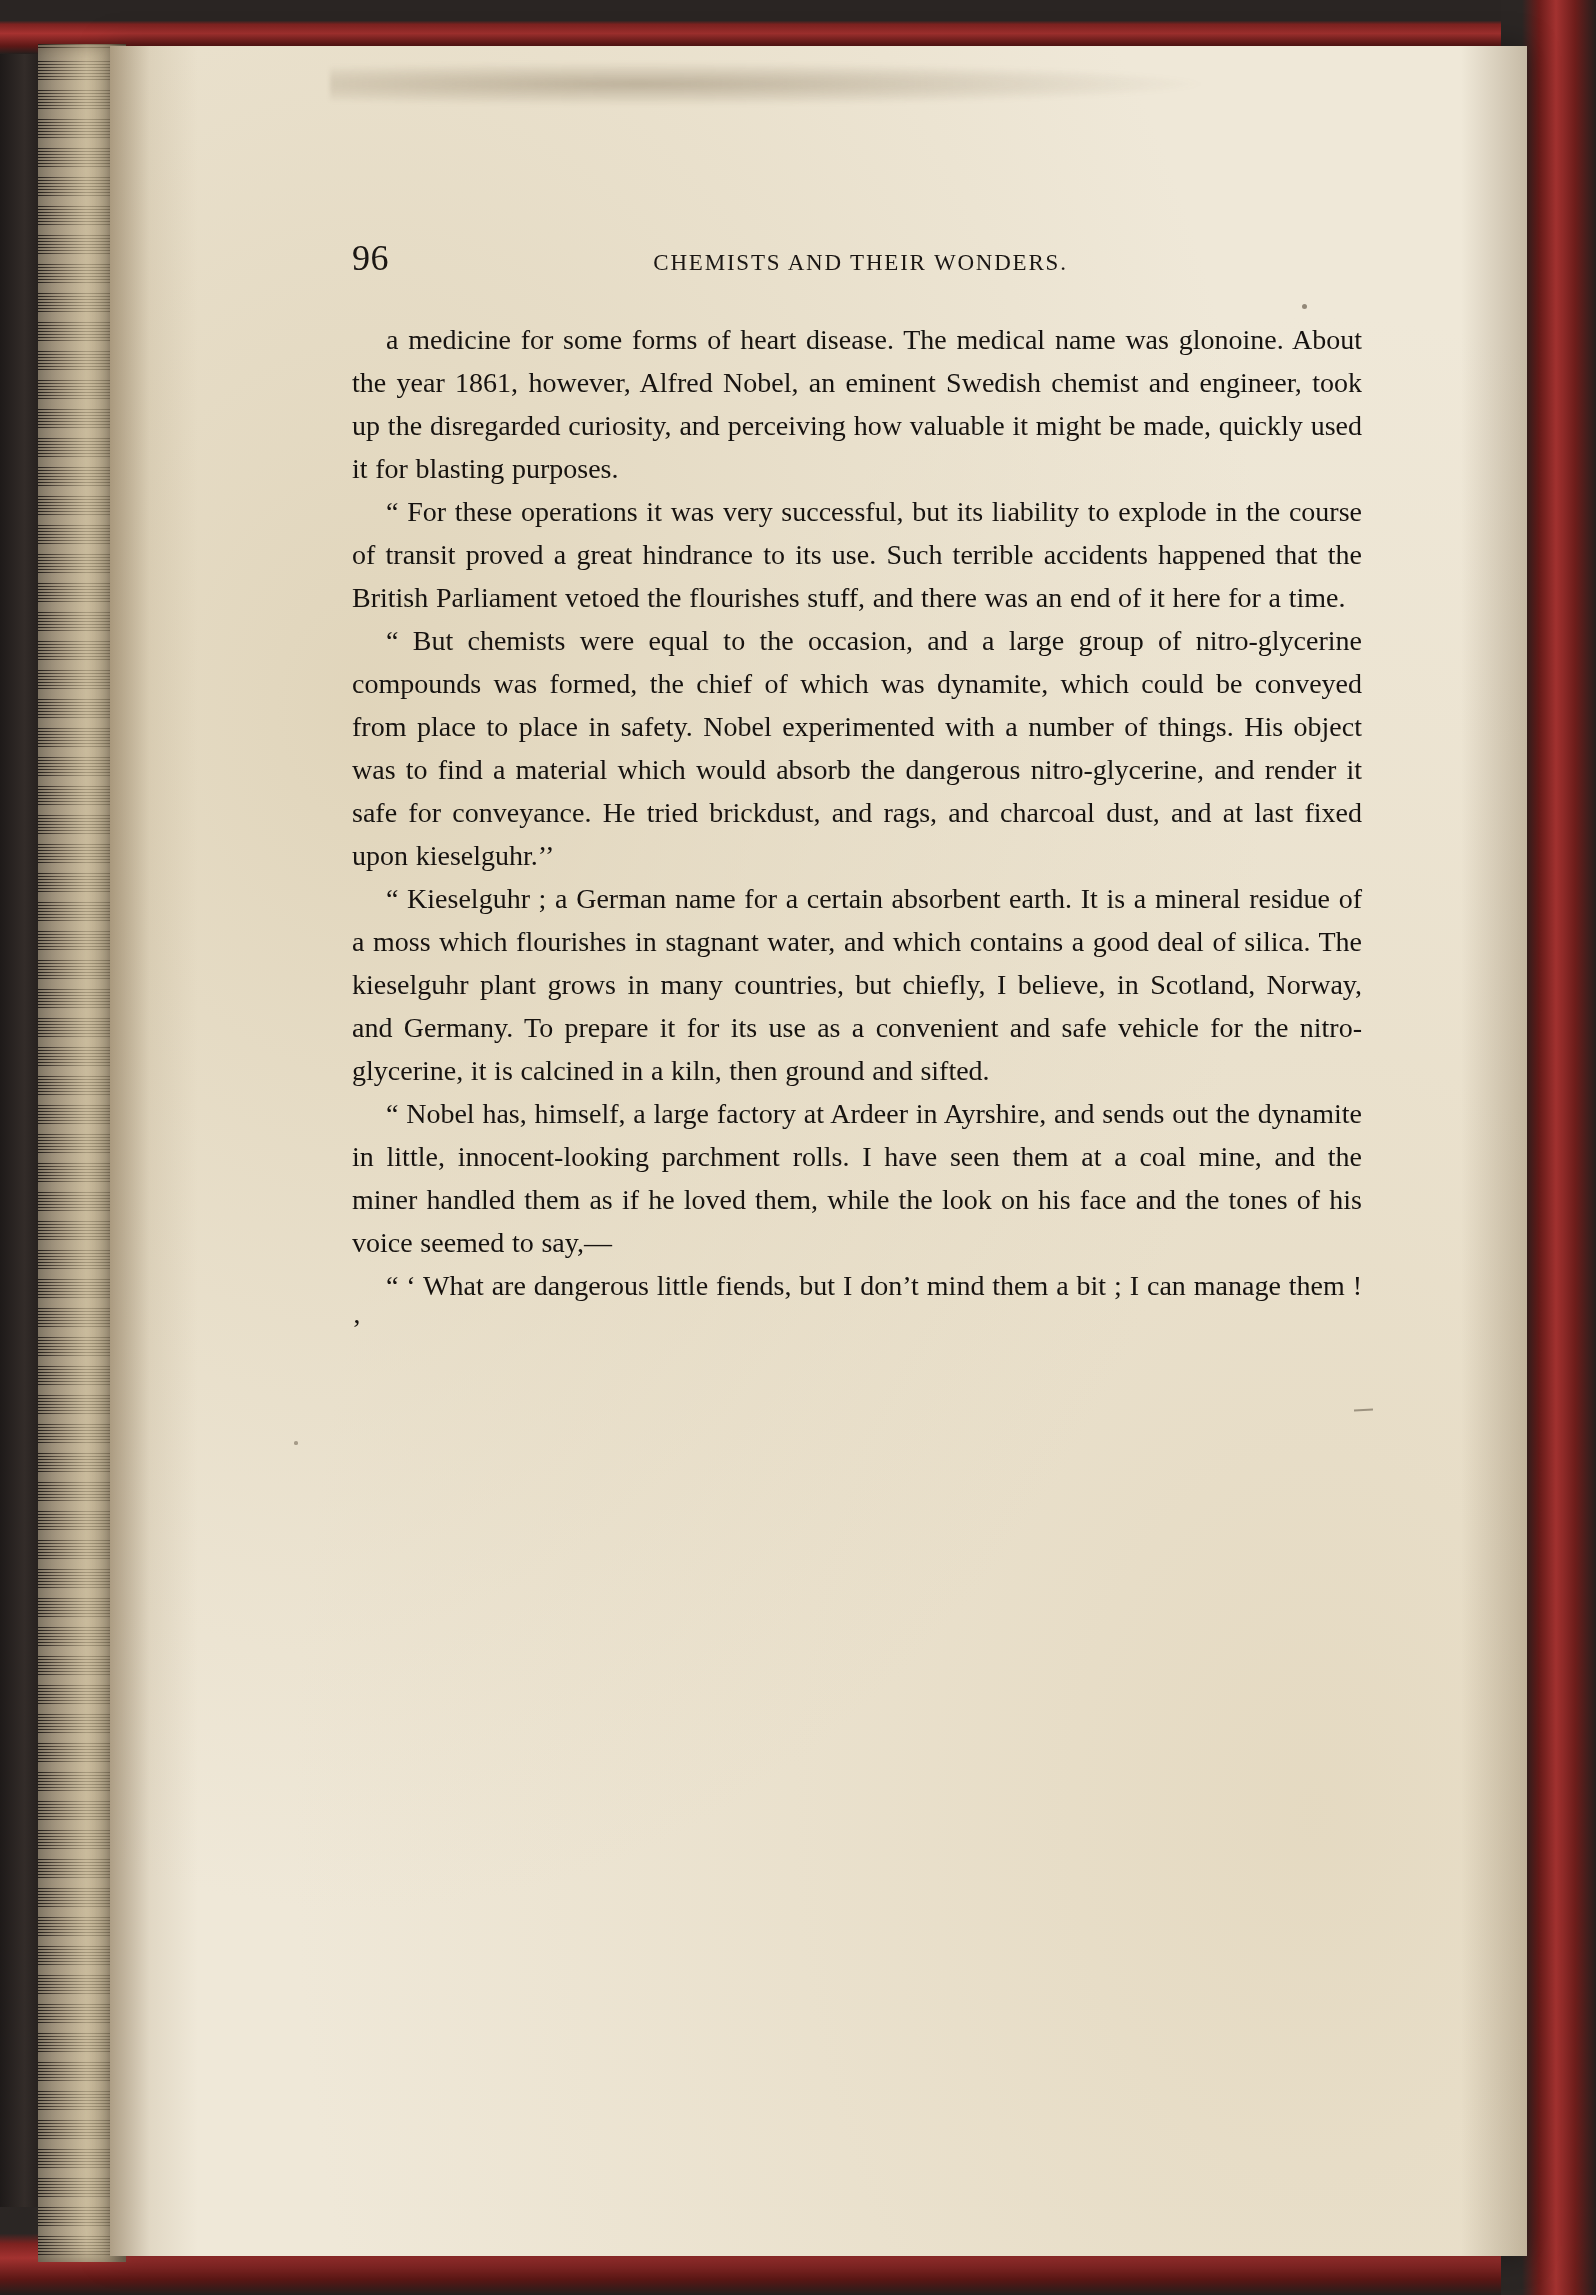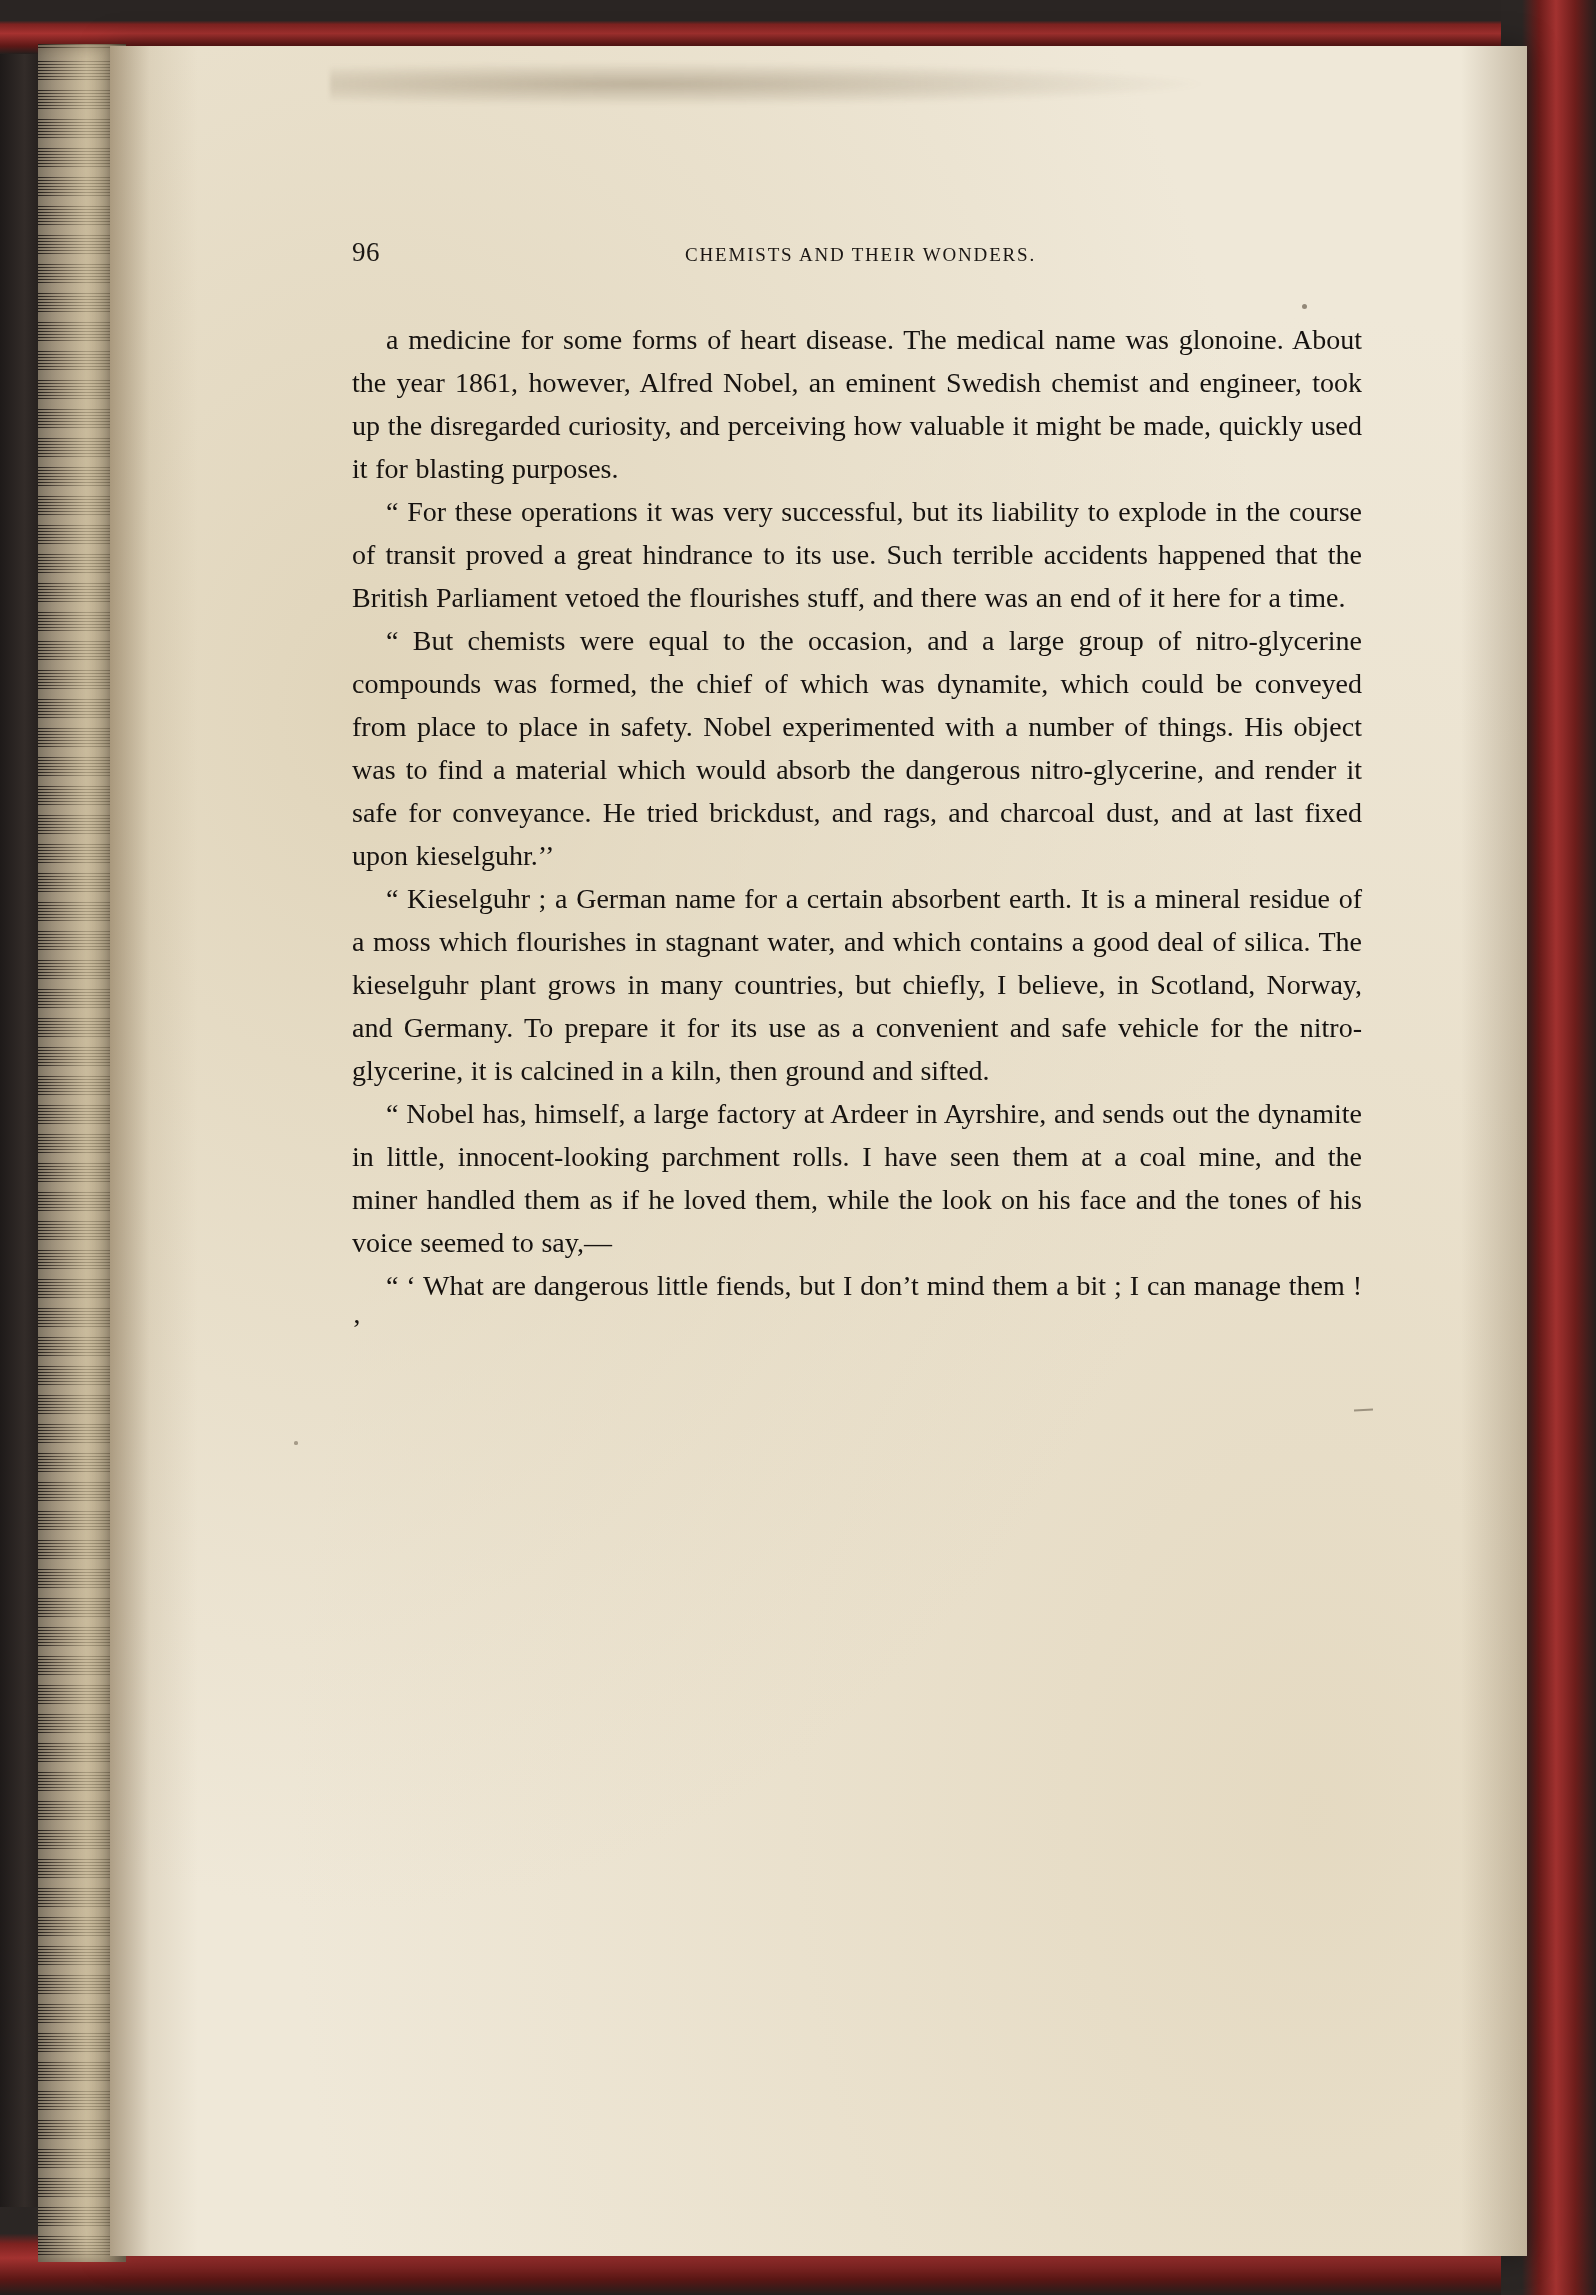--- a/index.html
+++ b/index.html
@@ -101,29 +101,29 @@
     width: 1010px;
   }
 
   .running-head {
     display: flex;
     align-items: baseline;
     margin-bottom: 47px;
     height: 34px;
   }
   .folio {
-    font-size: 27px;
+    font-size: 36px;
     color: #1b1714;
     width: 88px;
     letter-spacing: 0.4px;
   }
   .head-title {
     flex: 1;
     text-align: center;
-    font-size: 19px;
+    font-size: 23px;
     letter-spacing: 1.8px;
     color: #1b1714;
     padding-right: 81px;
     white-space: nowrap;
   }
 
   .para {
     font-size: 28px;
     line-height: 43px;
     color: #171310;

